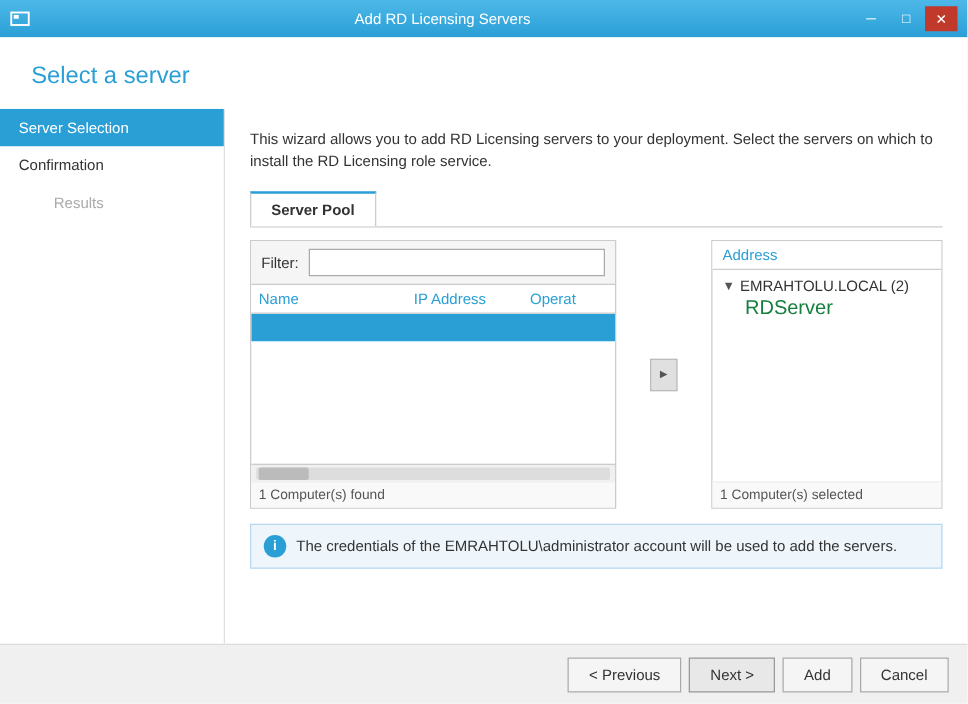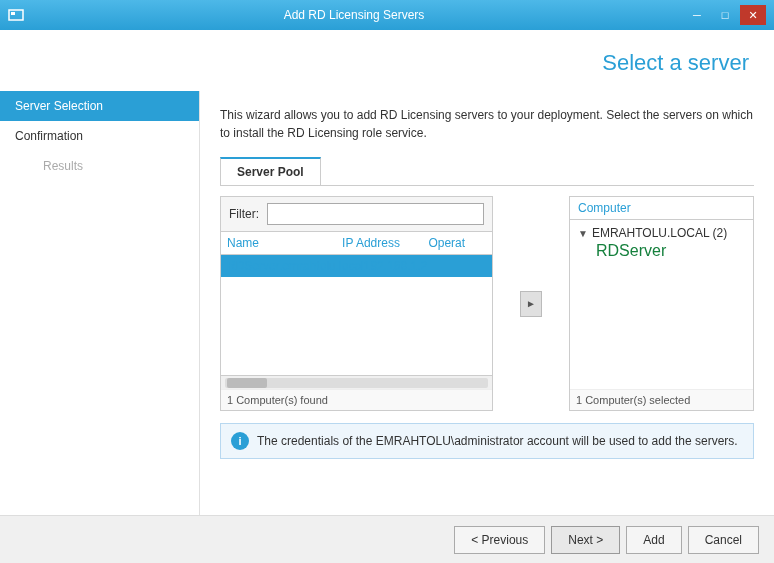--- a/index.html
+++ b/index.html
@@ -61,36 +61,35 @@
       display: flex;
       flex-direction: column;
     }
 
     
     .page-header {
       padding: 20px 25px 15px 25px;
       background: white;
     }
     .page-header h1 {
-      font-size: 22px;
+      font-size: 19px;
       font-weight: 300;
       color: #2a9fd6;
-      text-align: right;
     }
 
     
     .content-area {
       display: flex;
       flex: 1;
       overflow: hidden;
     }
 
     
     .sidebar {
-      width: 200px;
+      width: 180px;
       background: white;
       padding: 0;
       border-right: 1px solid #e0e0e0;
       flex-shrink: 0;
     }
     .sidebar-item {
       padding: 8px 15px;
       cursor: pointer;
       font-size: 12px;
       color: #333;
@@ -441,21 +440,21 @@
           </div>
 
           <div class="pool-footer">1 Computer(s) found</div>
         </div>
 
         <div class="arrow-panel">
           <button class="arrow-btn">►</button>
         </div>
 
         <div class="selected-panel">
-          <div class="selected-header">Computer</div>
+          <div class="selected-header">Address</div>
           <div class="selected-body">
             <div class="selected-group">
               <div class="selected-group-header">
                 <span class="triangle-icon">▼</span>
                 <span>EMRAHTOLU.LOCAL (2)</span>
               </div>
               <div class="selected-item">RDServer</div>
             </div>
           </div>
           <div class="selected-footer">1 Computer(s) selected</div>

